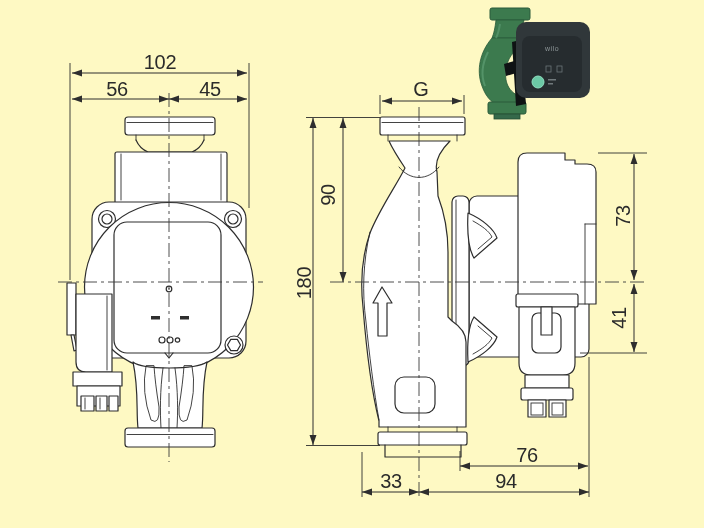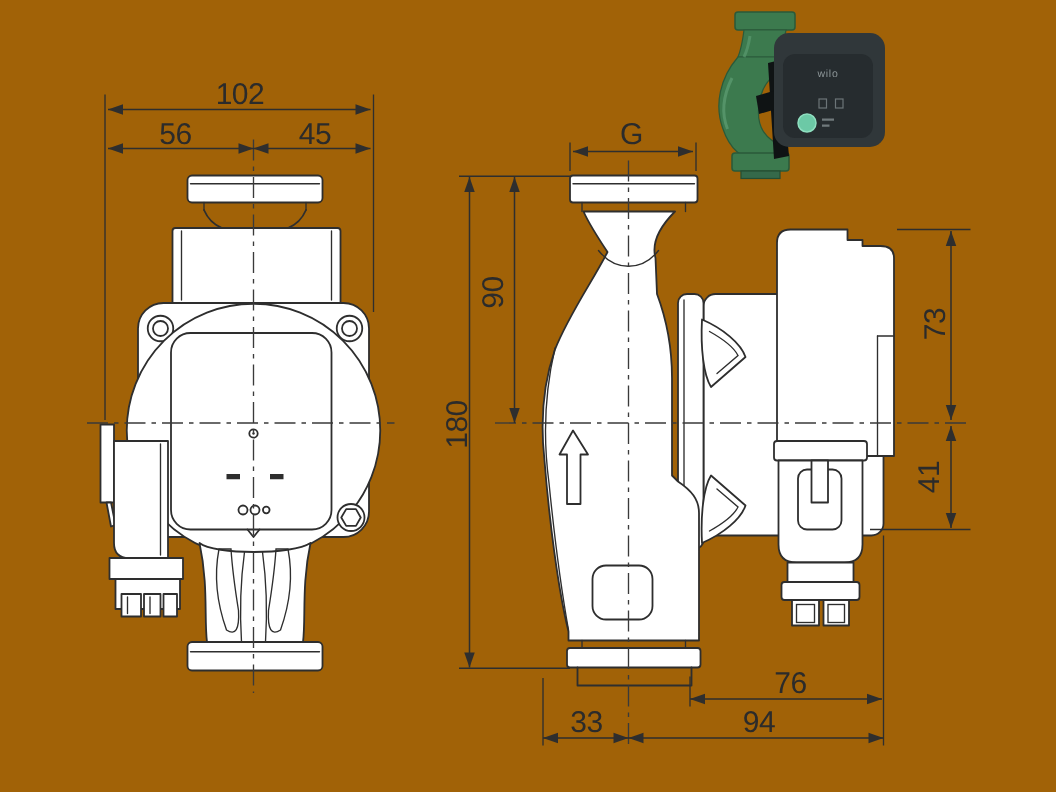--- a/index.html
+++ b/index.html
@@ -1,16 +1,16 @@
 <!DOCTYPE html>
 <html><head>
 <meta charset="utf-8">
 <style>
   html,body{margin:0;padding:0;background:#ffffff;}
-  .stage{position:relative;width:704px;height:528px;background:#a16207;overflow:hidden;
+  .stage{position:relative;width:704px;height:528px;background:#fef9c3;overflow:hidden;
          font-family:"Liberation Sans",sans-serif;}
   svg{display:block}
   .ln{stroke:#2e2e2e;stroke-width:1.2;fill:none;stroke-linecap:round;stroke-linejoin:round;}
   .lnw{stroke:#2e2e2e;stroke-width:1.2;fill:#ffffff;stroke-linejoin:round;}
   .thin{stroke:#2e2e2e;stroke-width:0.9;fill:none;stroke-linecap:round;}
   .dim{stroke:#2e2e2e;stroke-width:1;fill:none;}
   .ext{stroke:#2e2e2e;stroke-width:0.9;fill:none;}
   .cl{stroke:#3a3a3a;stroke-width:0.9;fill:none;stroke-dasharray:14 4 3 4;}
   .ah{fill:#2e2e2e;stroke:none;}
   .dimtxt{font-family:"Liberation Sans",sans-serif;font-size:20px;fill:#2b2b2b;

